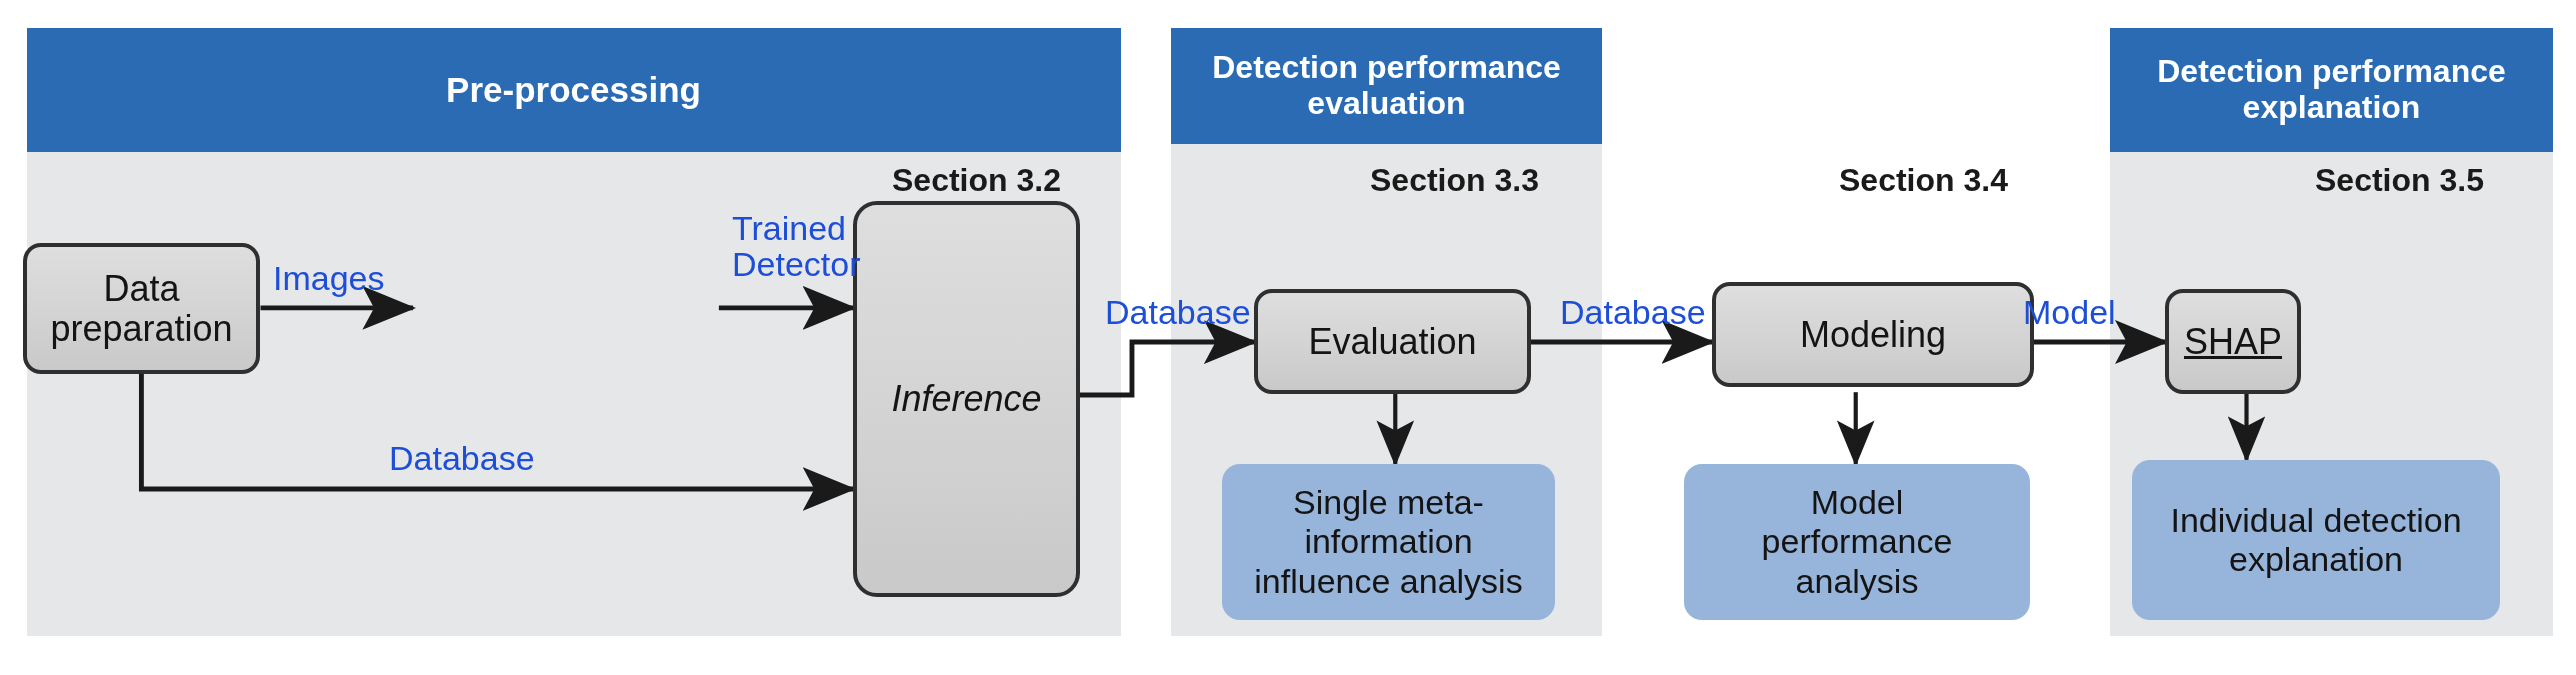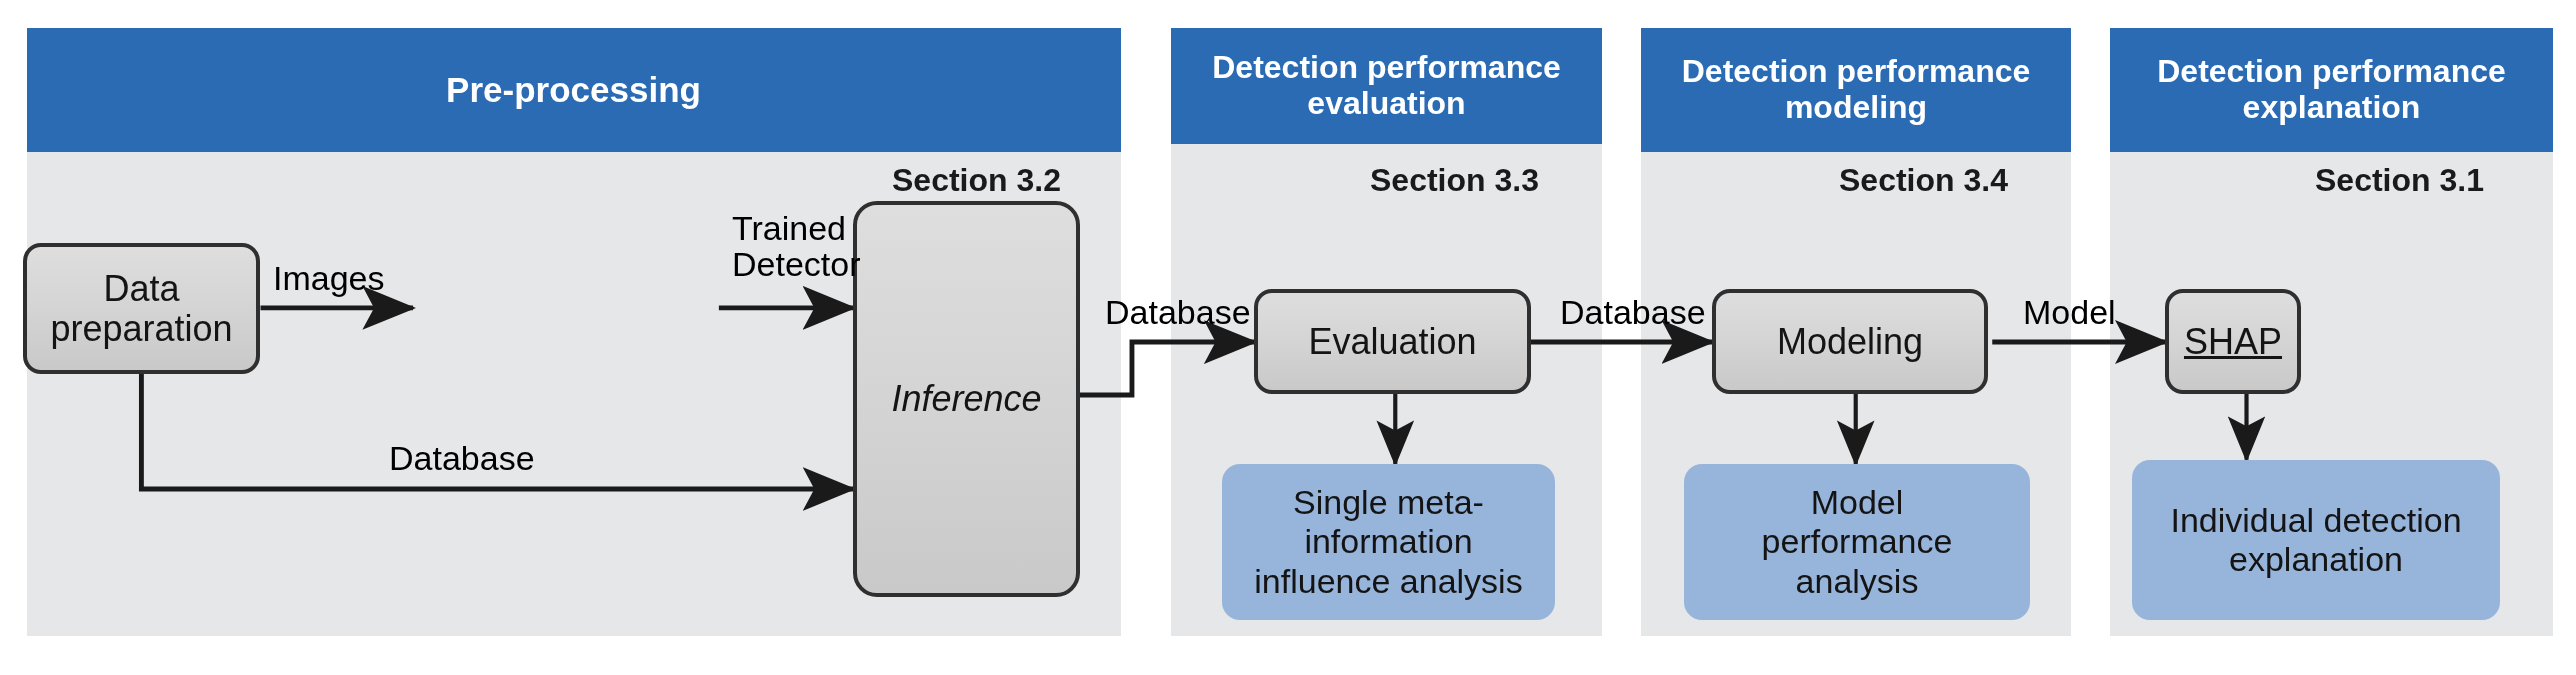--- a/index.html
+++ b/index.html
@@ -77,21 +77,21 @@
     color: #141414;
     font-size: 34px;
     line-height: 1.16;
     font-family: "Liberation Sans", sans-serif;
     z-index: 5;
   }
   
   .edge-label {
     position: absolute;
     font-size: 34px;
-    color: #000000;
+    color: #1d4ed8;
     line-height: 1.07;
     font-family: "Liberation Sans", sans-serif;
     white-space: pre-line;
     z-index: 6;
   }
   
   #edges {
     position: absolute;
     left: 0; top: 0;
     width: 2576px;
@@ -108,29 +108,26 @@
   <div class="panel" style="left:26.5px; top:28px; width:1094px; height:608px;">
     <div class="panel-header" style="height:124px; font-size:35px;">Pre-processing</div>
   </div>
   <div class="section-label" style="left:892px; top:162px;">Section 3.2</div>
 
   <div class="panel" style="left:1171px; top:28px; width:431px; height:608px;">
     <div class="panel-header" style="height:116px; font-size:32px;">Detection performance evaluation</div>
   </div>
   <div class="section-label" style="left:1370px; top:162px;">Section 3.3</div>
 
-  <div class="panel" style="left:1641px; top:28px; width:430px; height:608px;">
-    <div class="panel-header" style="height:124px; font-size:32px;">Detection performance modeling</div>
-  </div>
   <div class="section-label" style="left:1839px; top:162px;">Section 3.4</div>
 
   <div class="panel" style="left:2110px; top:28px; width:443px; height:608px;">
     <div class="panel-header" style="height:124px; font-size:32px;">Detection performance explanation</div>
   </div>
-  <div class="section-label" style="left:2315px; top:162px;">Section 3.1</div>
+  <div class="section-label" style="left:2315px; top:162px;">Section 3.5</div>
 
   <svg id="edges" viewBox="0 0 3696 969" xmlns="http://www.w3.org/2000/svg">
     <defs>
       <marker id="arrow" markerWidth="11" markerHeight="9" refX="10.4" refY="4.5" orient="auto" markerUnits="strokeWidth">
         <path d="M0,0 L11,4.5 L0,9 L2.4,4.5 Z" fill="#1a1a1a"></path>
       </marker>
     </defs>
 
     <path d="M373,442 L592,442" fill="none" stroke="#1a1a1a" stroke-width="7" marker-end="url(#arrow)"></path>
 
@@ -156,21 +153,21 @@
 
 
   <div class="node" style="left:853px; top:201px; width:227px; height:396px; border-radius:24px;font-style:italic;">Inference</div>
 
   <div class="node" style="left:1254px; top:289px; width:277px; height:105px;text-align:center;">Evaluation</div>
 
   <div class="node-blue" style="left:1222px; top:464px; width:333px; height:156px; white-space:pre-line;">Single meta-
 information
 influence analysis</div>
 
-  <div class="node" style="left:1712px; top:289px; width:276px; height:105px;">Modeling</div>
+  <div class="node" style="left:1712px; top:282px; width:322px; height:105px;">Modeling</div>
 
   <div class="node-blue" style="left:1684px; top:464px; width:346px; height:156px; white-space:pre-line;">Model
 performance
 analysis</div>
 
   <div class="node" style="left:2165px; top:289px; width:136px; height:105px;text-decoration:underline;">SHAP</div>
 
   <div class="node-blue" style="left:2132px; top:460px; width:368px; height:160px; white-space:pre-line;">Individual detection
 explanation</div>
 

